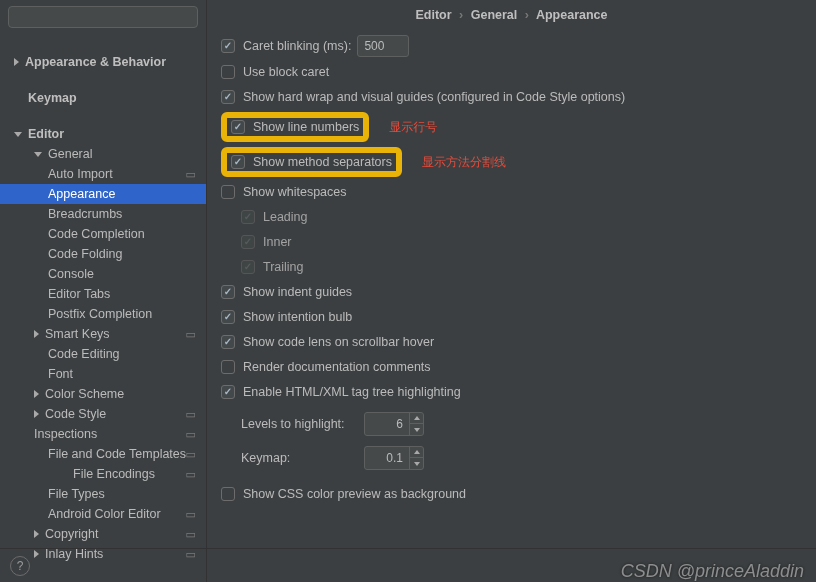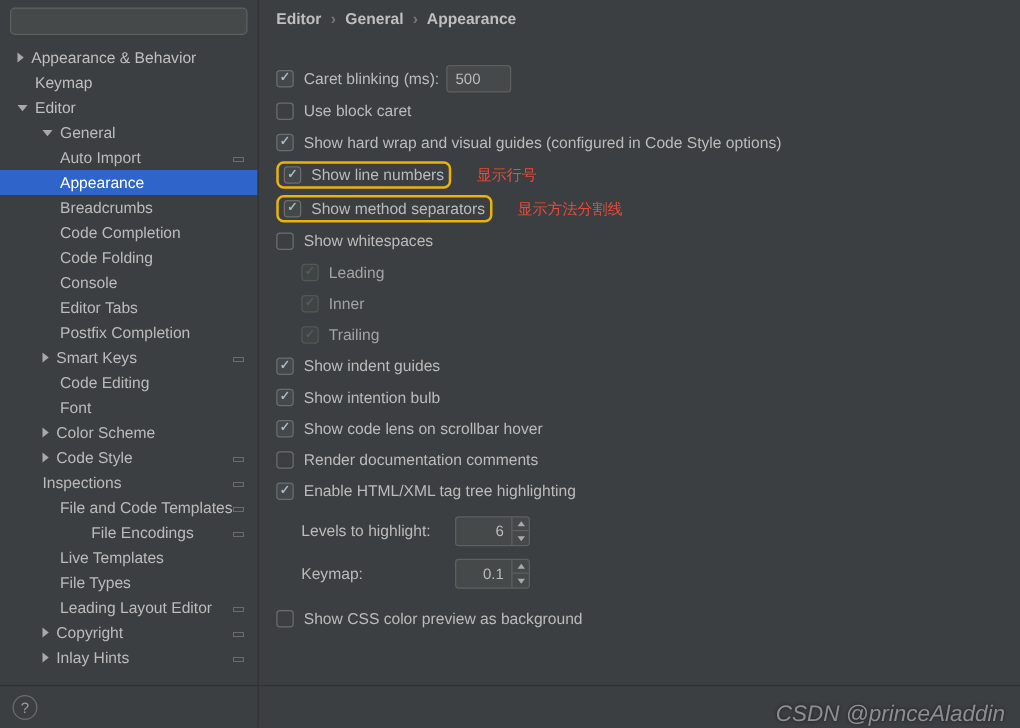--- a/index.html
+++ b/index.html
@@ -42,21 +42,21 @@
   }
   .tree { flex: 1; overflow-y: auto; padding-top: 2px; }
   .tree-item {
     height: 20px; display: flex; align-items: center;
     padding-left: 8px; position: relative;
     cursor: default; white-space: nowrap;
   }
   .tree-item.l1 { padding-left: 14px; }
   .tree-item.l2 { padding-left: 34px; }
   .tree-item.l3 { padding-left: 48px; }
-  .tree-item.bold { font-weight: 400; color: #bfbfbf; }
+  .tree-item.bold { font-weight: 700; color: #bfbfbf; margin-top: 16px; }
   .tree-item.selected { background: #2f65ca; color: #fff; }
   .chev {
     width: 0; height: 0; margin-right: 6px;
     border-top: 4px solid transparent;
     border-bottom: 4px solid transparent;
     border-left: 5px solid #a9a9a9;
   }
   .chev.down {
     border-left: 4px solid transparent;
     border-right: 4px solid transparent;
@@ -65,21 +65,21 @@
   }
   .settings-icn {
     position: absolute; right: 10px; top: 4px;
     font-size: 11px; color: #7a7a7a;
   }
   .content {
     position: absolute; left: 207px; right: 0; top: 0; bottom: 0;
     padding: 8px 14px;
     overflow-y: auto;
   }
-  .crumb { font-weight: 600; color: #bfbfbf; margin-bottom: 30px; }
+  .crumb { font-weight: 600; color: #bfbfbf; margin-bottom: 13px; text-align: center; }
   .crumb .sep { color: #777; margin: 0 4px; }
   .row { display: flex; align-items: center; margin: 5px 0; min-height: 20px; }
   .cb {
     width: 14px; height: 14px; border: 1px solid #6c6c6c;
     border-radius: 3px; margin-right: 8px;
     display: inline-flex; align-items: center; justify-content: center;
     flex-shrink: 0;
   }
   .cb.on { background: #43494a; border-color: #6c6c6c; }
   .cb.on::after { content: "✓"; font-size: 10px; color: #a9b7c6; font-weight: bold; line-height: 1; }
@@ -106,21 +106,21 @@
   }
   .spinner .arrows {
     width: 14px; display: flex; flex-direction: column;
     border-left: 1px solid #5e6060;
   }
   .spinner .arrows div { height: 11px; display:flex; align-items:center; justify-content:center; }
   .spinner .arrows div:first-child { border-bottom: 1px solid #5e6060; }
   .arr-up { width:0;height:0;border-left:3px solid transparent;border-right:3px solid transparent;border-bottom:4px solid #a9a9a9;}
   .arr-dn { width:0;height:0;border-left:3px solid transparent;border-right:3px solid transparent;border-top:4px solid #a9a9a9;}
   .redbox {
-    border: 2px solid #eab308; border-radius: 6px;
+    border: 6px solid #eab308; border-radius: 6px;
     padding: 2px 4px; display: inline-flex; align-items: center;
   }
   .red-note { color: #e74c3c; margin-left: 20px; font-size: 12px; }
   .spin-row { margin-left: 20px; margin-top: 10px; display: flex; align-items: center; }
   .spin-lbl { width: 115px; }
   .footer {
     position: absolute; left: 0; right: 0; bottom: 0;
     height: 34px; border-top: 1px solid #323232;
     display: flex; align-items: center; padding: 0 10px;
   }
@@ -213,27 +213,24 @@
       </div>
     <div class="tree-item l2" style="padding-left:48px;">
         <span>File and Code Templates</span>
         <span class="settings-icn">▭</span>
       </div>
     <div class="tree-item l2" style="padding-left:73px;">
         <span>File Encodings</span>
         <span class="settings-icn">▭</span>
       </div>
     <div class="tree-item l2" style="padding-left:48px;">
-        <span>Live Templates</span>
-      </div>
-    <div class="tree-item l2" style="padding-left:48px;">
         <span>File Types</span>
       </div>
     <div class="tree-item l2" style="padding-left:48px;">
-        <span>Leading Layout Editor</span>
+        <span>Android Color Editor</span>
         <span class="settings-icn">▭</span>
       </div>
     <div class="tree-item l2">
         <span class="chev"></span>
         <span>Copyright</span>
         <span class="settings-icn">▭</span>
       </div>
     <div class="tree-item l2">
         <span class="chev"></span>
         <span>Inlay Hints</span>

